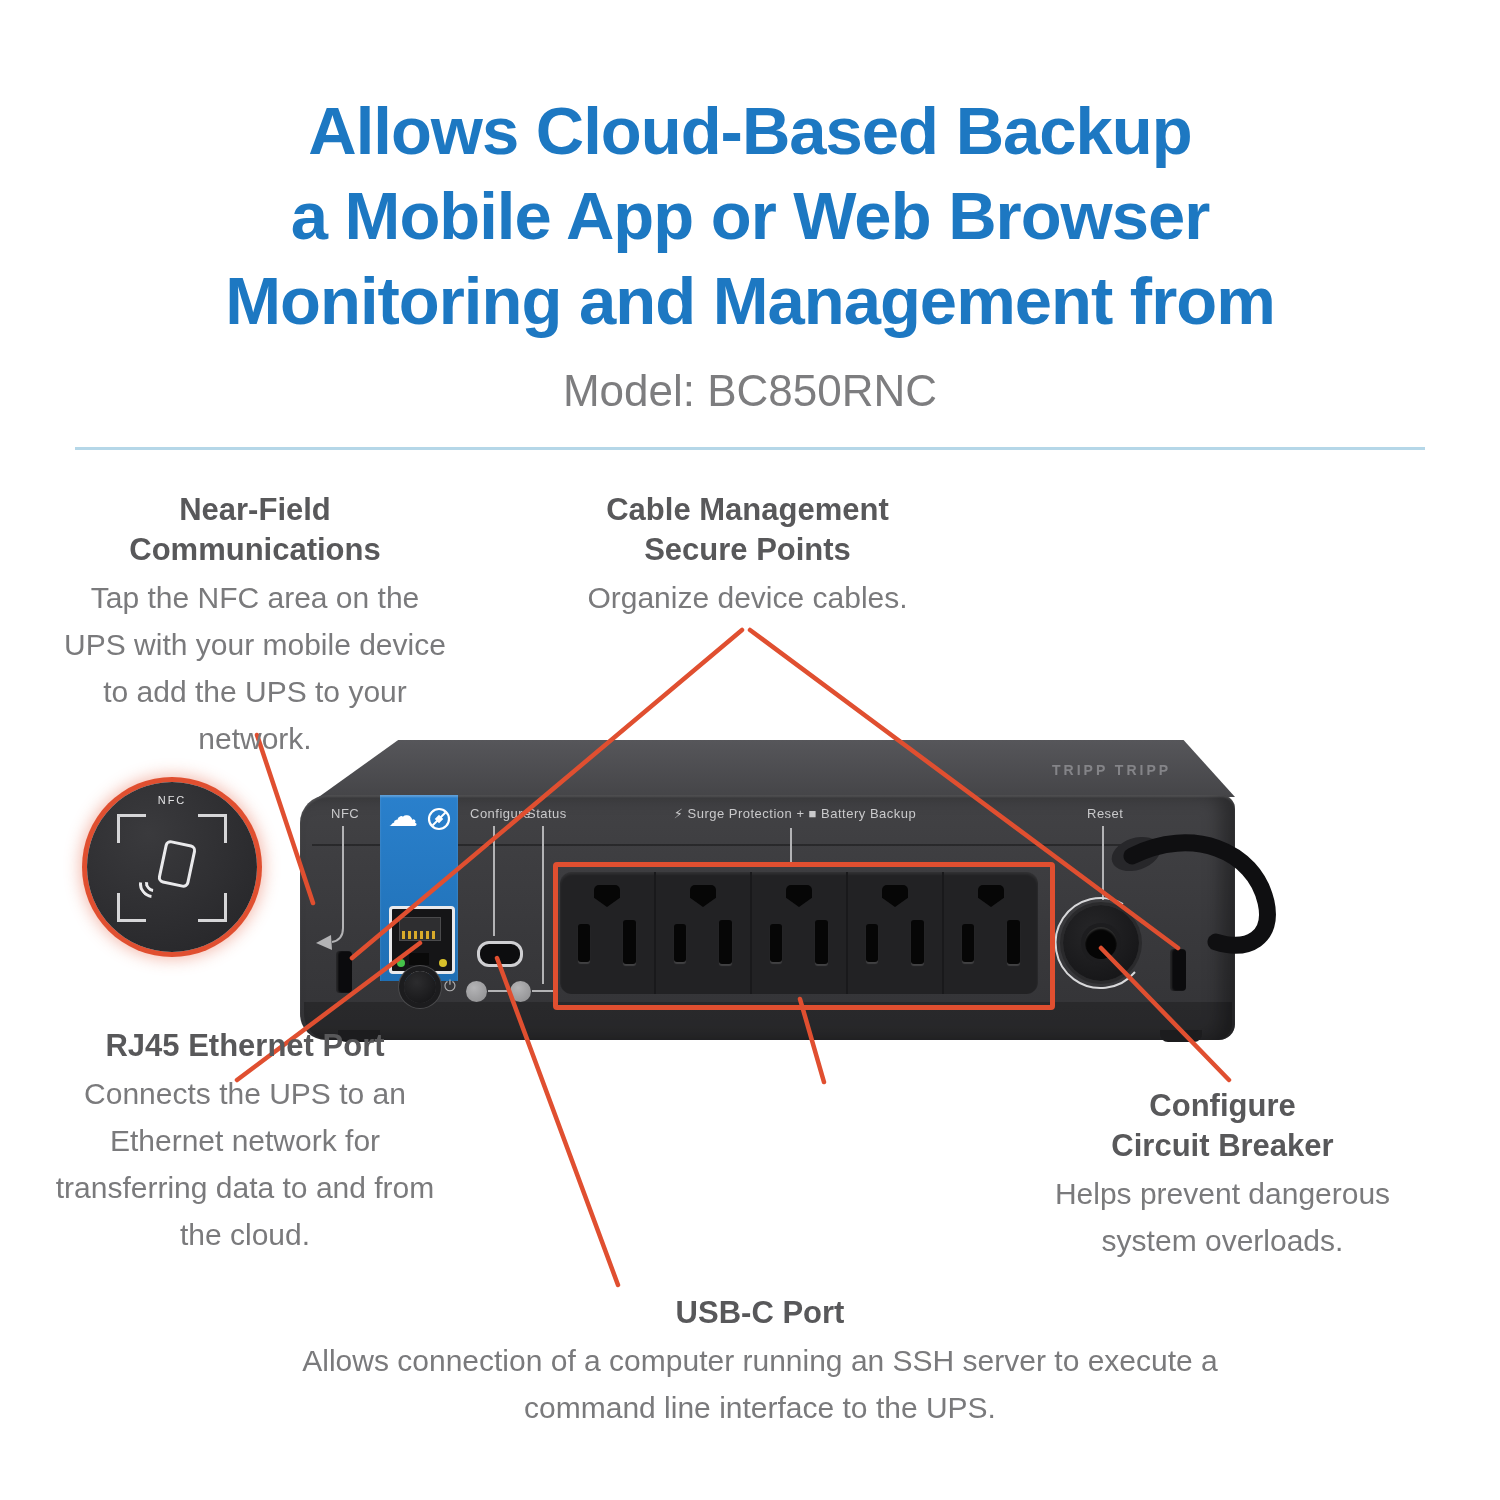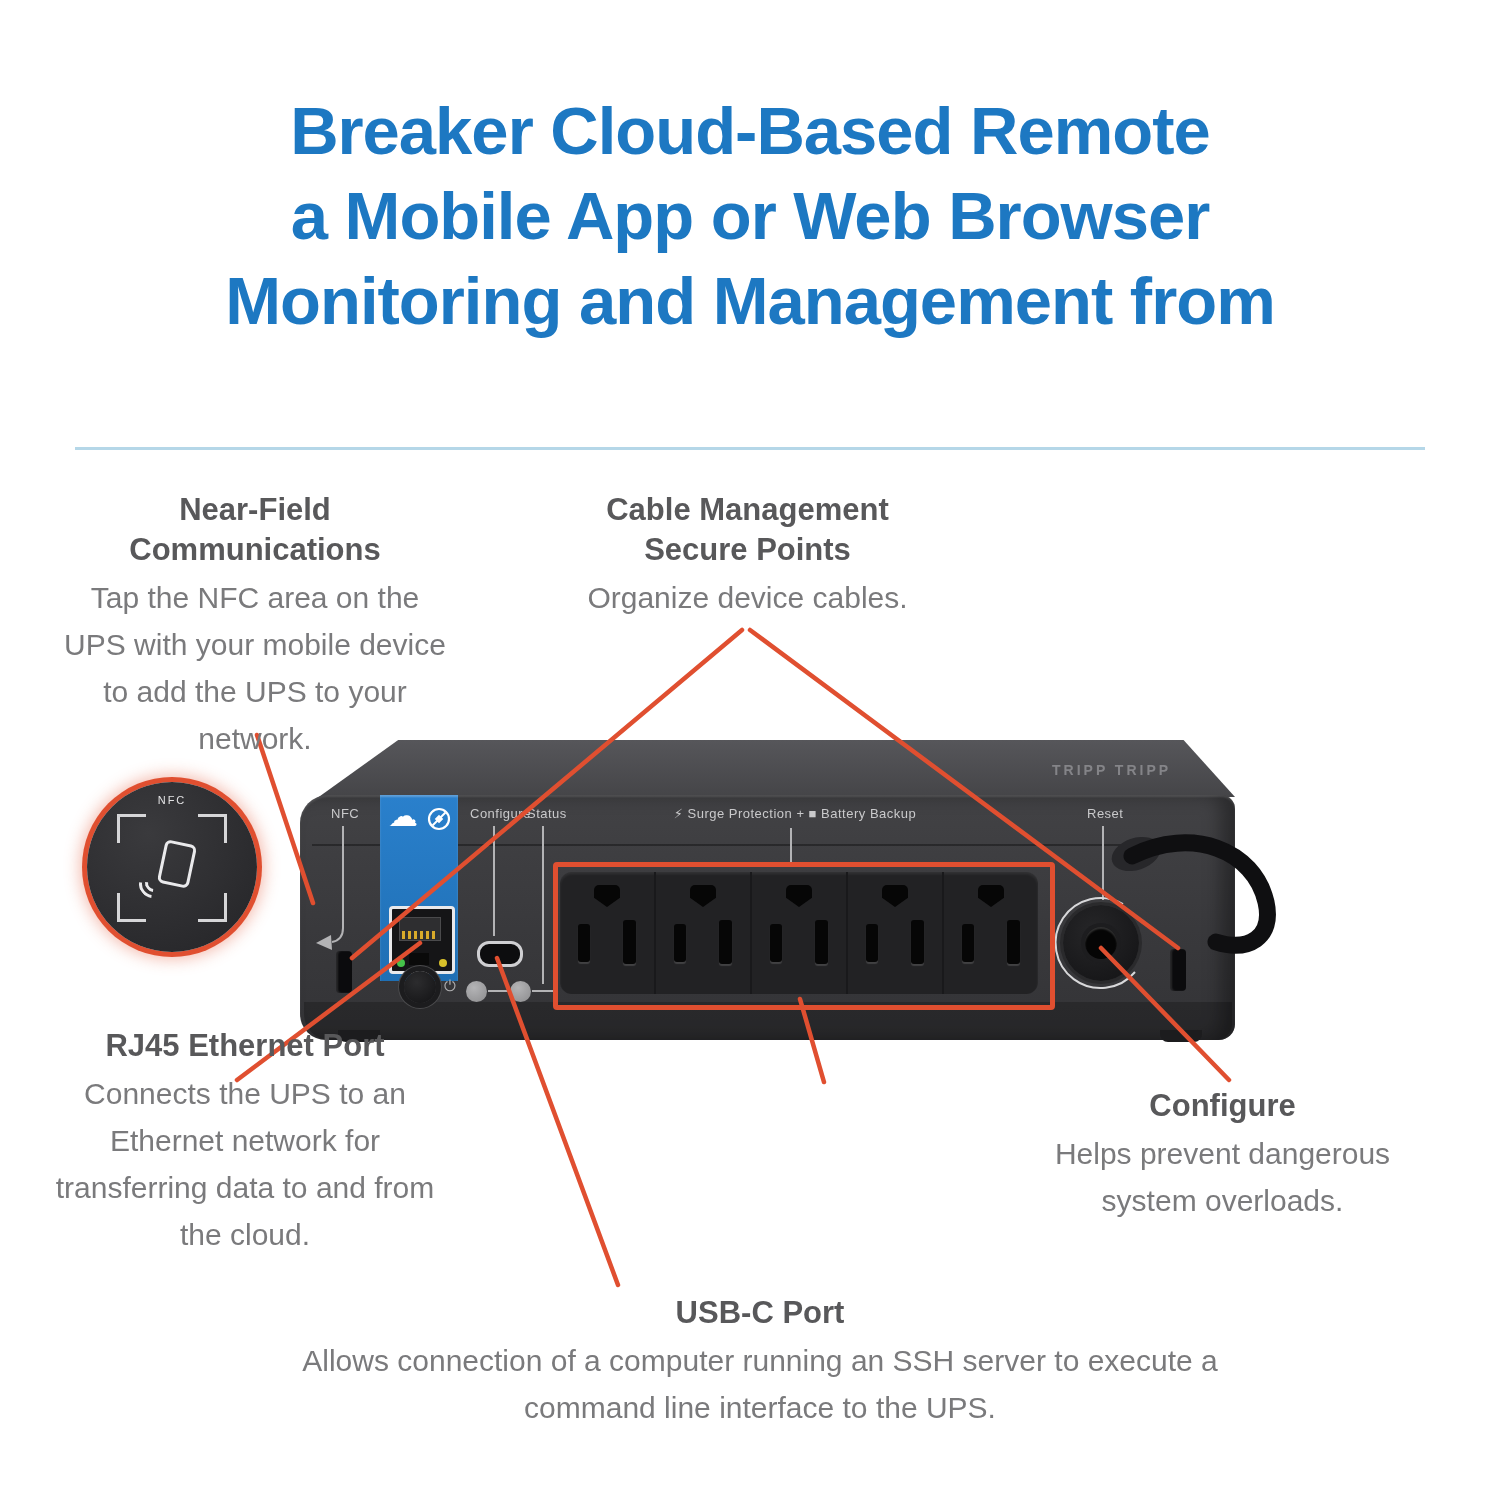--- a/index.html
+++ b/index.html
@@ -96,42 +96,44 @@
   
   .overlay{position:absolute;left:0;top:0;z-index:2;pointer-events:none;}
   .abs{position:absolute;}
 </style>
 </head>
 <body>
 
 <div class="page">
 
   <div class="title">
-    <div>Breaker Cloud-Based Remote</div>
+    <div>Allows Cloud-Based Backup</div>
     <div>a Mobile App or Web Browser</div>
     <div>Monitoring and Management from</div>
   </div>
+  <div class="model">Model: BC850RNC</div>
   <div class="divider"></div>
 
   <div class="callout" style="left:525px;top:490px;width:445px;">
     <div class="hd">Cable Management</div>
     <div class="hd">Secure Points</div>
     <div class="bd">Organize device cables.</div>
   </div>
   <div class="callout" style="left:60px;top:490px;width:390px;">
     <div class="hd" style="width:310px;margin:0 auto;">Near-Field Communications</div>
     <div class="bd">Tap the NFC area on the UPS with your mobile device to add the UPS to your network.</div>
   </div>
 
   <div class="callout" style="left:50px;top:1026px;width:390px;">
     <div class="hd">RJ45 Ethernet Port</div>
     <div class="bd">Connects the UPS to an Ethernet network for transferring data to and from the cloud.</div>
   </div>
   <div class="callout" style="left:1010px;top:1086px;width:425px;">
     <div class="hd">Configure</div>
+    <div class="hd">Circuit Breaker</div>
     <div class="bd">Helps prevent dangerous system overloads.</div>
   </div>
   <div class="callout" style="left:260px;top:1293px;width:1000px;">
     <div class="hd">USB-C Port</div>
     <div class="bd">Allows connection of a computer running an SSH server to execute a command line interface to the UPS.</div>
   </div>
 
   <div class="dev top-face abs" style="position:absolute;"></div>
   <div class="dev abs brand" style="position:absolute;">TRIPP TRIPP</div>
   <div class="dev front-face abs" style="position:absolute;"></div>

